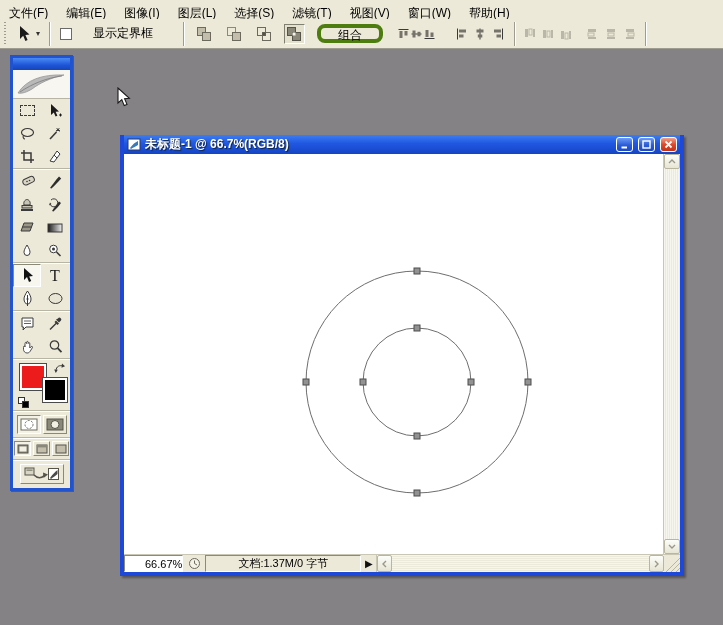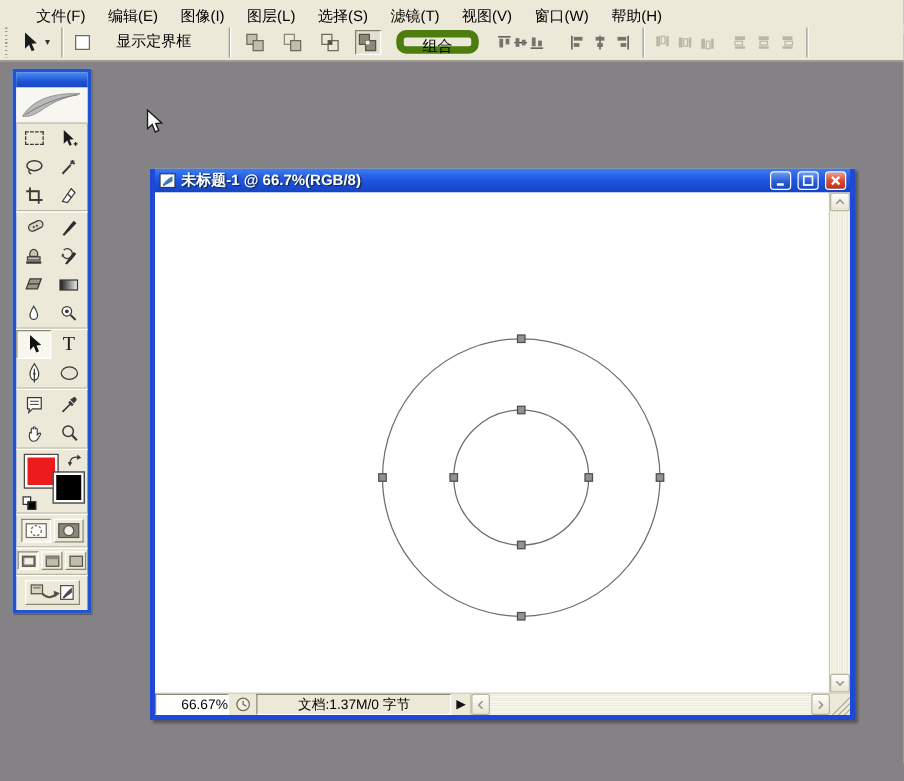--- a/index.html
+++ b/index.html
@@ -7,21 +7,21 @@
   body {
     position:relative;
     background:#848284;
     font-family:"Liberation Sans","DejaVu Sans",sans-serif;
     font-size:12px; color:#000;
   }
   
   .menu-bar{
     position:absolute; left:0; top:0; width:723px; height:28px;
     background:#ece9d8; border-bottom:1px solid #aca899;
-    display:flex; align-items:center; padding-left:20px;
+    display:flex; align-items:center; padding-left:0;
   }
   .menu-item{ padding:0 9px; line-height:17px; font-size:12px; cursor:default; white-space:nowrap;}
   
   .options-bar{
     position:absolute; left:0; top:19px; width:723px; height:30px;
     background:#ece9d8; border-bottom:1px solid #9e9c8e;
     display:flex; align-items:center;
   }
   .grip{ width:4px; height:24px; margin:0 4px 0 3px;
     background:repeating-linear-gradient(180deg,#9e9c8e 0 1px,transparent 1px 3px);
@@ -30,21 +30,21 @@
     border-left:1px solid #9e9c8e; border-right:1px solid #fff;}
   .opt-tool{ display:flex; align-items:center; padding:0 4px; }
   .opt-tool .dd{ font-size:8px; color:#333; margin-left:5px;}
   .checkbox-row{ display:flex; align-items:center; gap:21px; padding:0 4px;}
   .checkbox{ width:12px; height:12px; background:#fff; border:1px solid #6a6a6a; display:inline-block;}
   .combine-icons{ display:flex; align-items:center; gap:9px; margin:0 6px 0 4px;}
   .cmb{ width:21px; height:20px; display:flex; align-items:center; justify-content:center; border:1px solid transparent;}
   .cmb.pressed{ border-color:#808070 #fff #fff #808070; background:#e4e1cf;}
   .combine-btn{
     margin:10px 6px; width:66px; height:19px; background:#ece9d8;
-    border:6px solid #4d7c0f; border-radius:8px;
+    border:4px solid #4d7c0f; border-radius:8px;
     font-size:12px; line-height:15px; text-align:center; cursor:default;
   }
   .align-group{ display:flex; align-items:center; gap:1px;}
   .abtn{ width:12px; height:18px; display:flex; align-items:center; justify-content:center;}
   .abtn.wide{ width:17px;}
   .disabled{ opacity:.42; }
   
   .palette{
     position:absolute; left:10px; top:55px; width:63px;
     border:3px solid #2053cd; background:#ece9d8;

